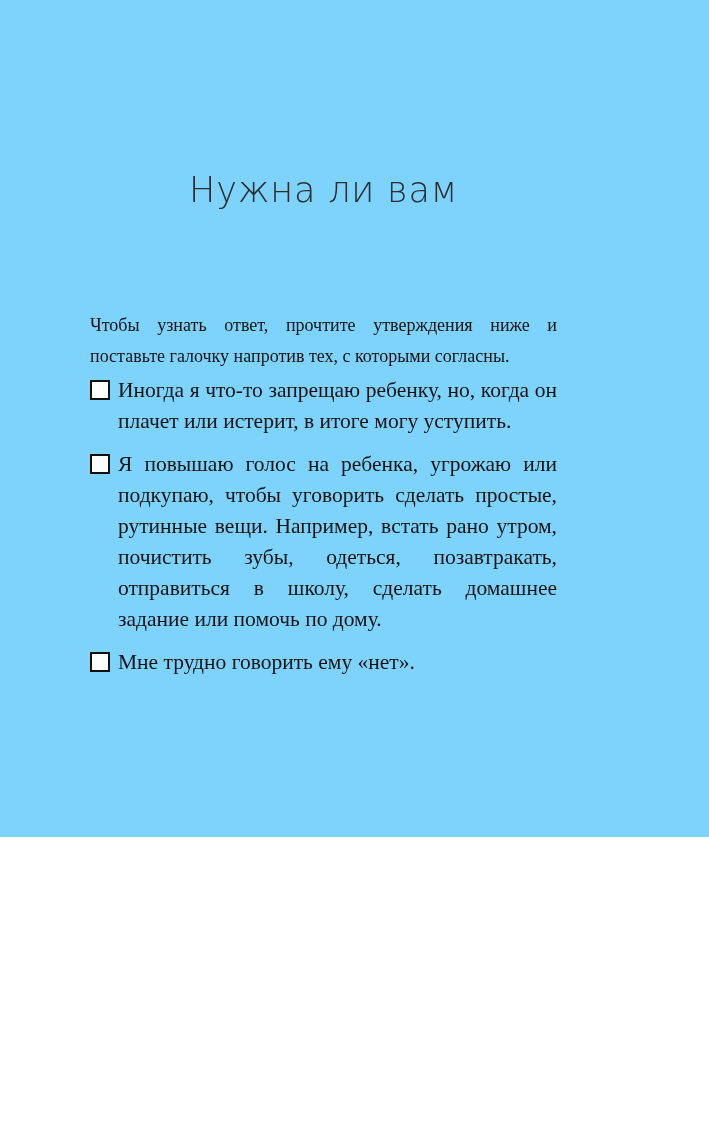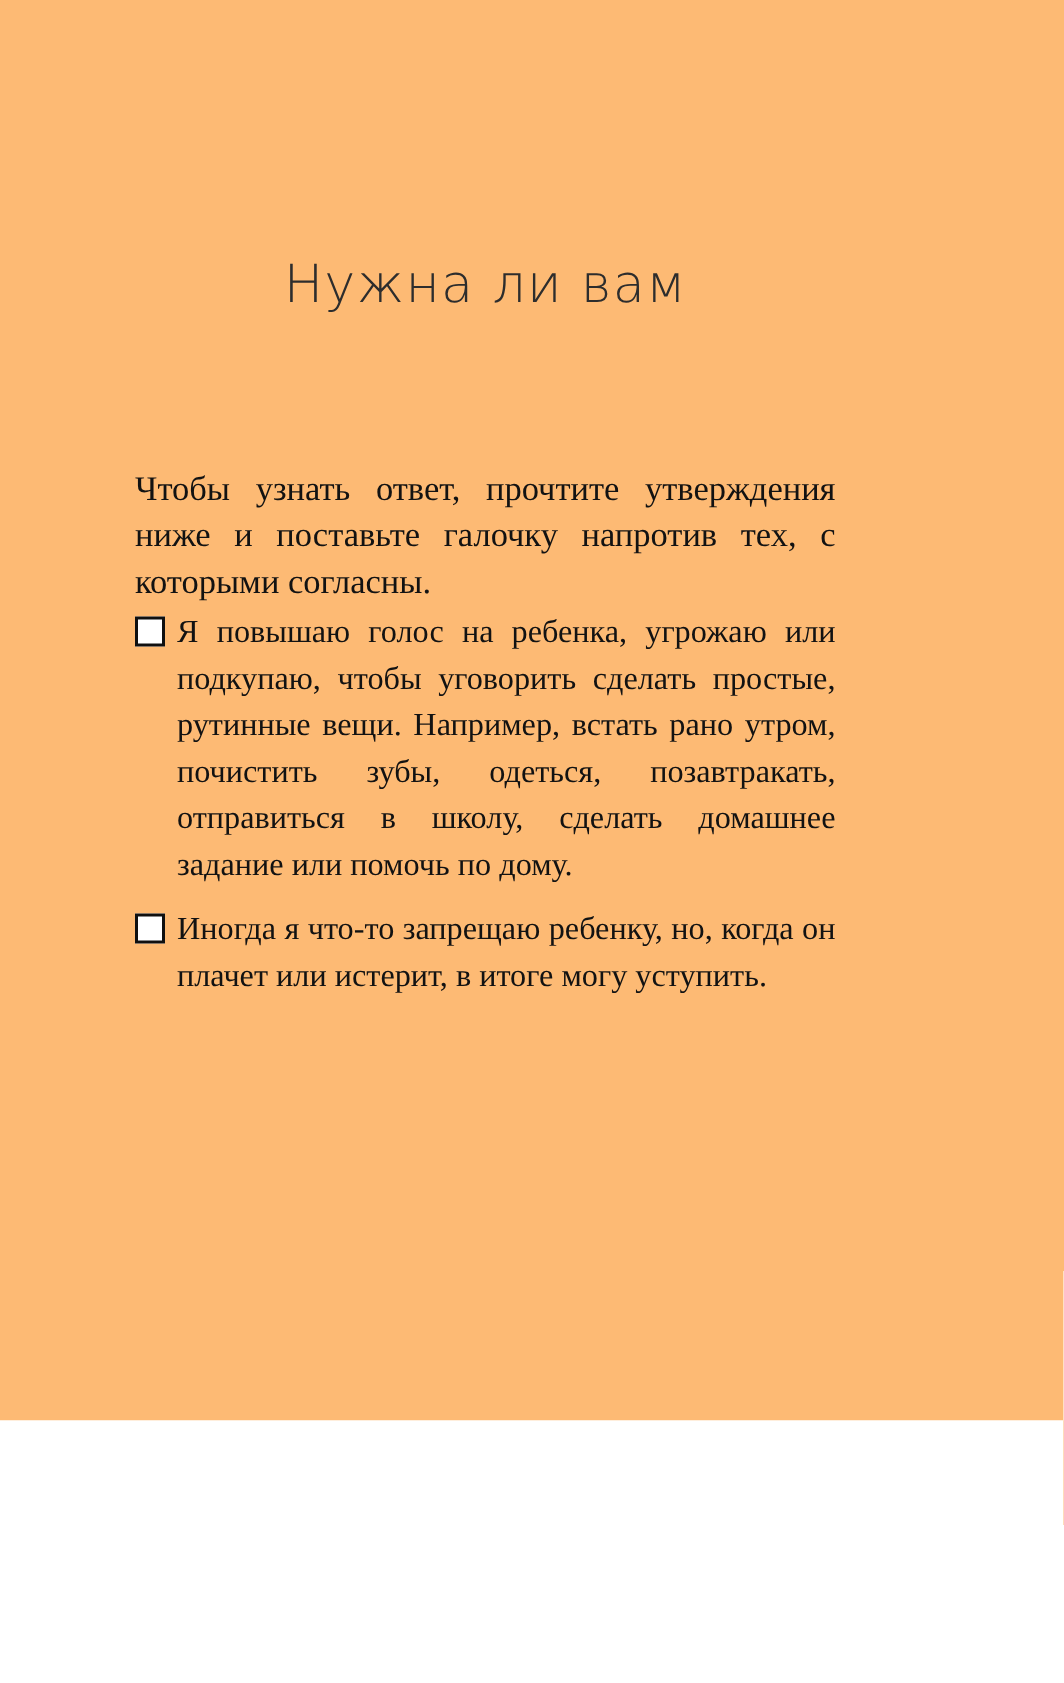--- a/index.html
+++ b/index.html
@@ -3,22 +3,22 @@
 <meta charset="utf-8">
 <style>
   html, body {
     margin: 0;
     padding: 0;
     background: #ffffff;
   }
   .page {
     position: relative;
     width: 709px;
-    height: 947px;
-    background: #fdba74;
+    height: 837px;
+    background: #7dd3fc;
     overflow: hidden;
     font-family: "Liberation Serif", serif;
     color: #121212;
   }
   .title {
     position: absolute;
     top: 146px;
     left: 90px;
     width: 467px;
     text-align: center;
@@ -30,21 +30,21 @@
     color: #2d2d2d;
   }
   .content {
     position: absolute;
     top: 310px;
     left: 90px;
     width: 467px;
   }
   .intro {
     margin: 0;
-    font-size: 23px;
+    font-size: 18px;
     line-height: 31px;
     text-align: justify;
     text-justify: inter-word;
   }
   .checklist {
     margin-top: 3px;
   }
   .check-item {
     display: flex;
     align-items: flex-start;
@@ -92,29 +92,33 @@
     <span>Нужна ли вам</span><br>
   </h1>
 
   <div class="content">
     <p class="intro">Чтобы узнать ответ, прочтите утверждения ниже и поставьте галочку напротив тех, с которыми согласны.</p>
 
     <div class="checklist">
 
         <div class="check-item">
           <span class="checkbox"></span>
-          <p class="item-text">Я повышаю голос на ребенка, угрожаю или подкупаю, чтобы уговорить сделать простые, рутинные вещи. Например, встать рано утром, почистить зубы, одеться, позавтракать, отправиться в школу, сделать домашнее задание или помочь по дому.</p>
+          <p class="item-text">Иногда я что-то запрещаю ребенку, но, когда он плачет или истерит, в итоге могу уступить.</p>
         </div>
 
         <div class="check-item">
           <span class="checkbox"></span>
-          <p class="item-text">Иногда я что-то запрещаю ребенку, но, когда он плачет или истерит, в итоге могу уступить.</p>
+          <p class="item-text">Я повышаю голос на ребенка, угрожаю или подкупаю, чтобы уговорить сделать простые, рутинные вещи. Например, встать рано утром, почистить зубы, одеться, позавтракать, отправиться в школу, сделать домашнее задание или помочь по дому.</p>
         </div>
 
 
 
+        <div class="check-item">
+          <span class="checkbox"></span>
+          <p class="item-text">Мне трудно говорить ему «нет».</p>
+        </div>
 
       </div>
   </div>
 
   <div class="page-number">5</div>
 
 </div>
 
 </body></html>

